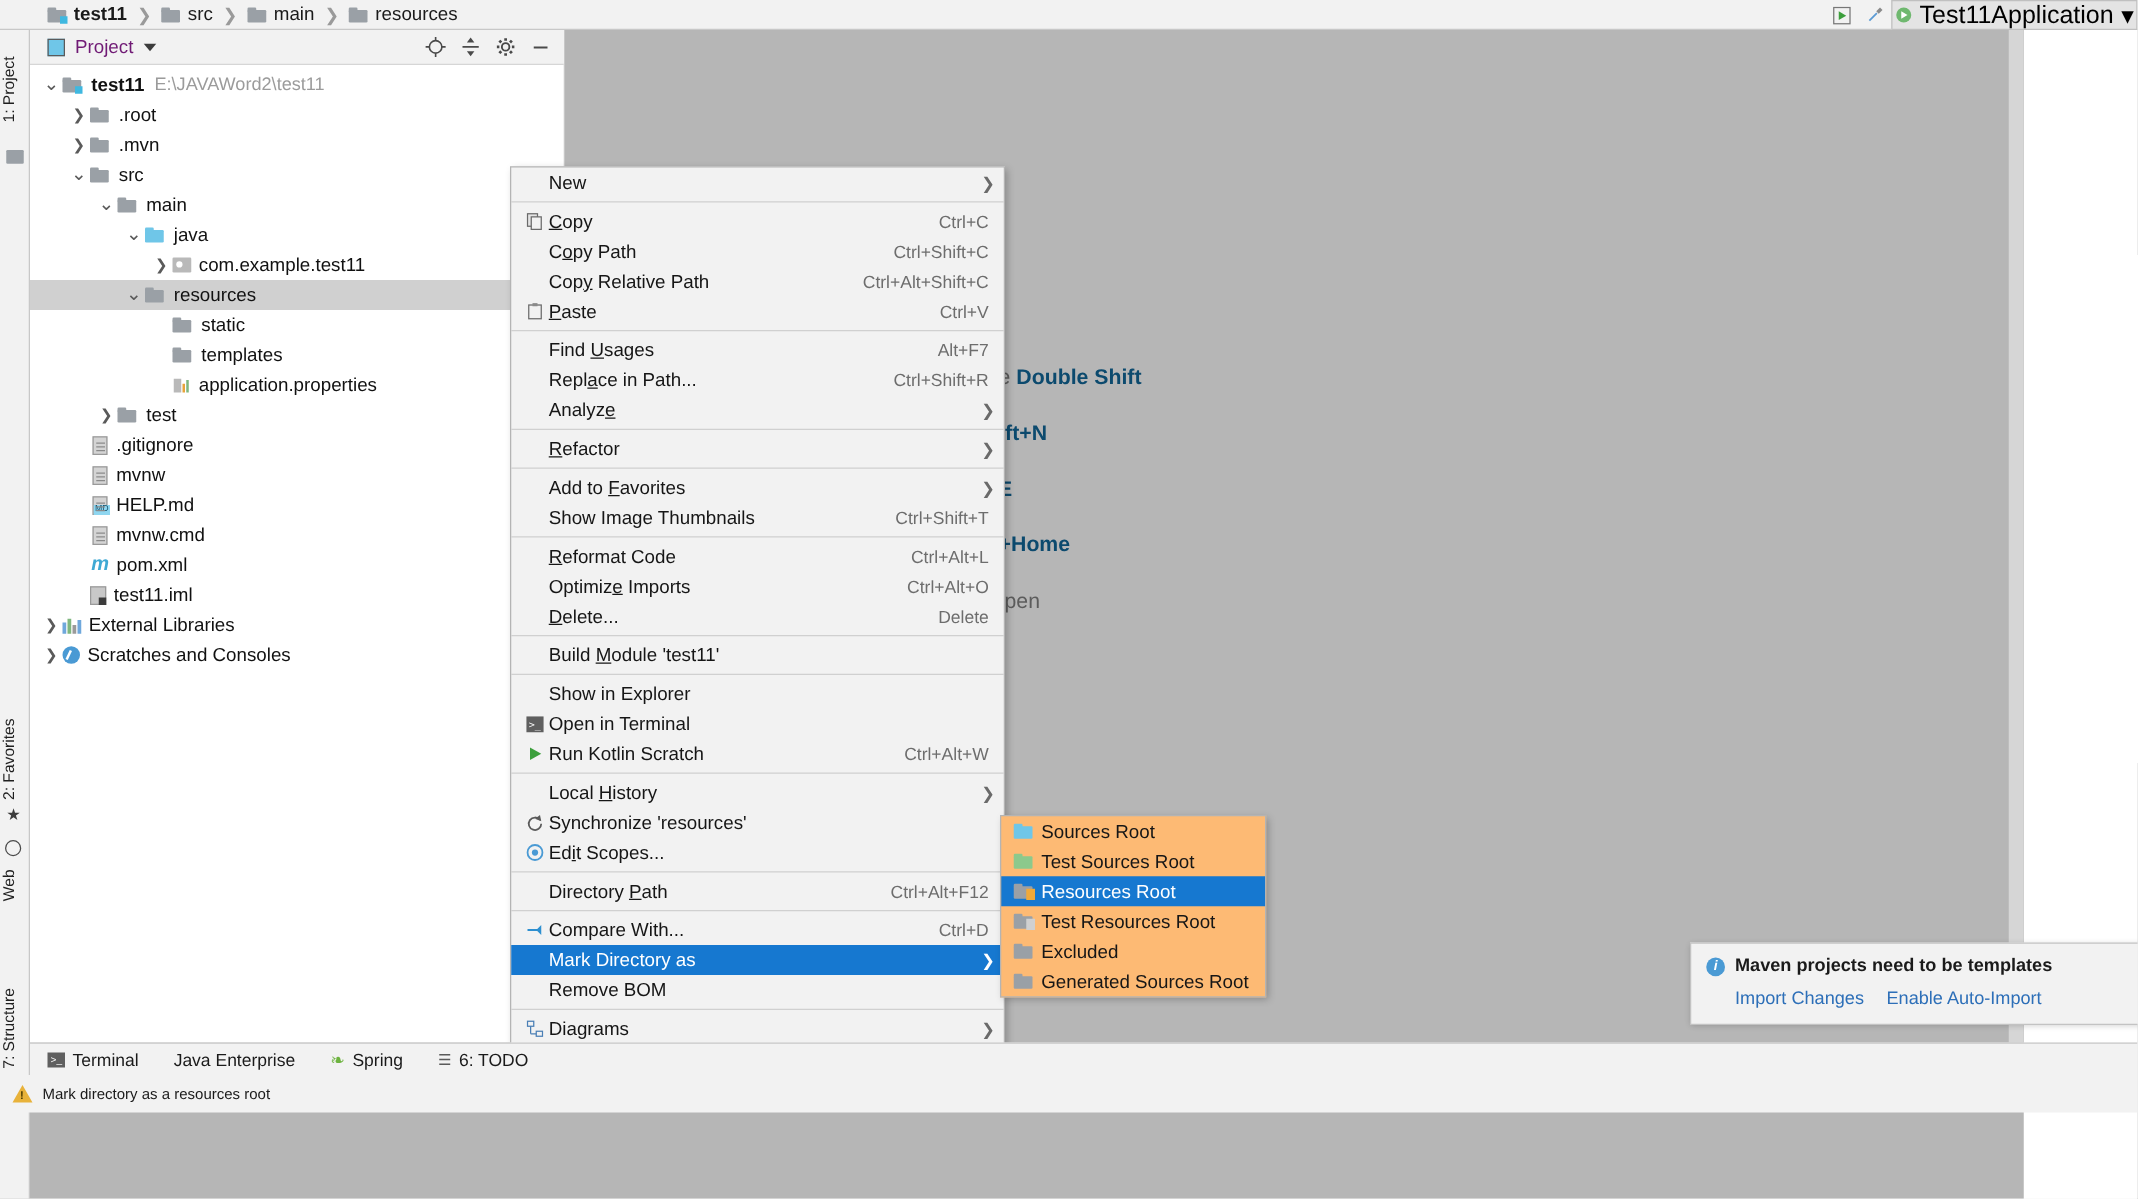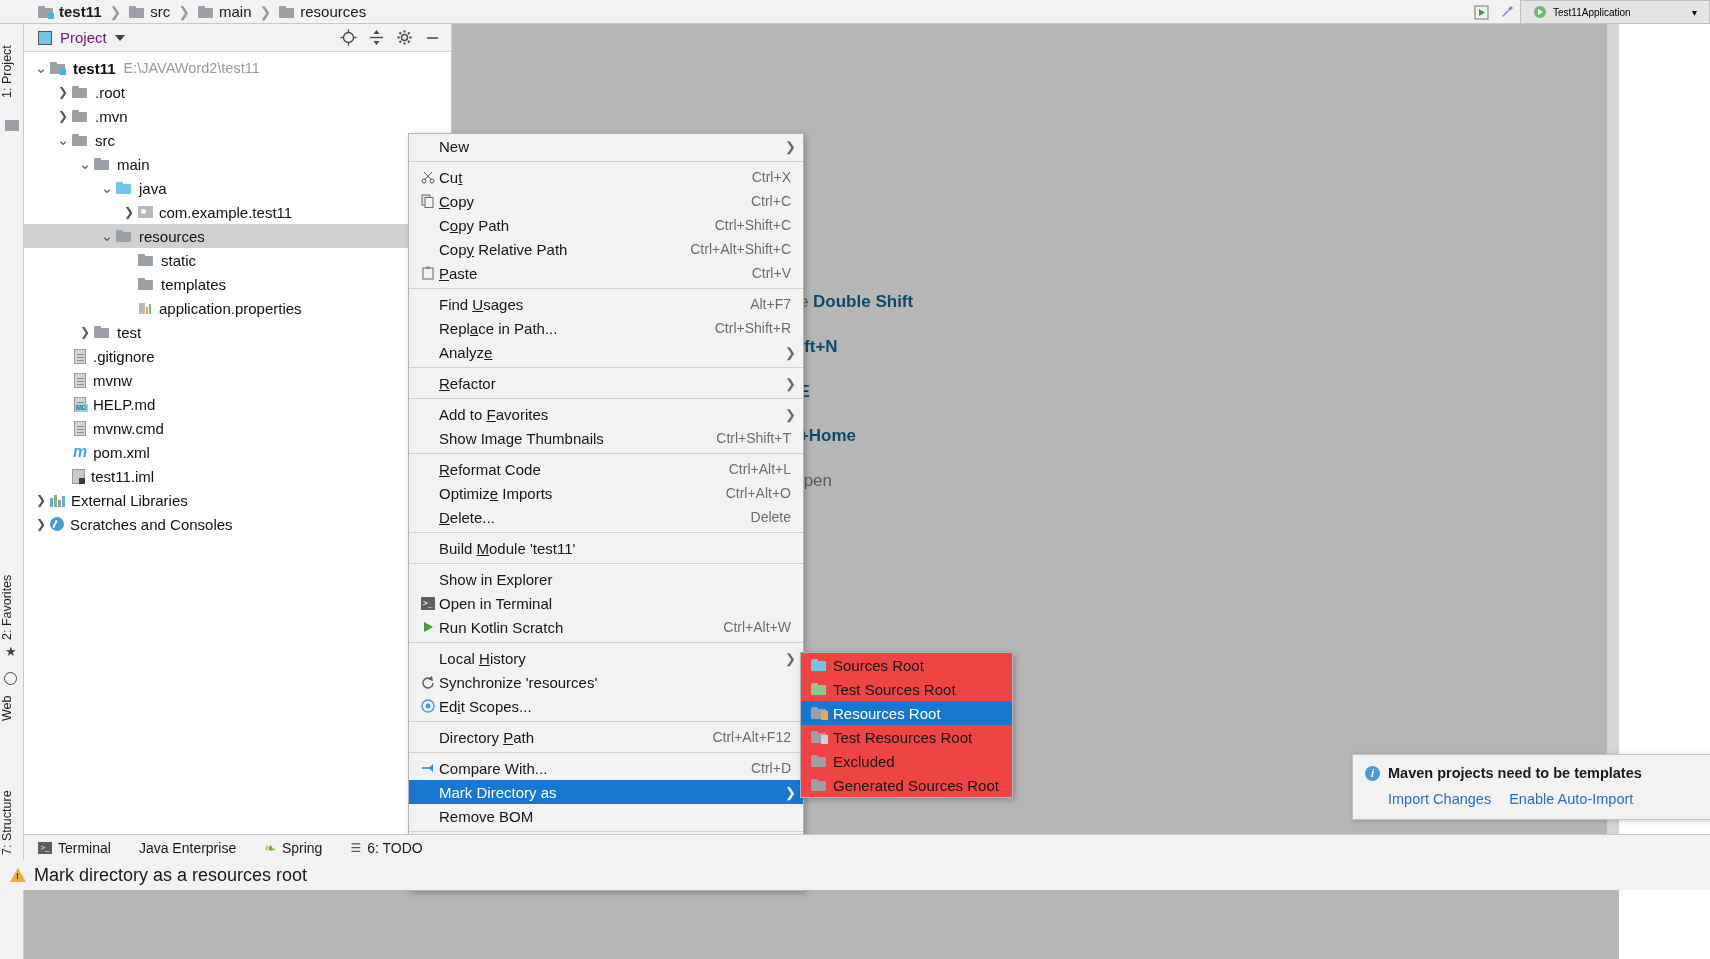--- a/index.html
+++ b/index.html
@@ -30,21 +30,21 @@
     content:""; position:absolute; left:0; top:0px; width:7px; height:3px;
     background:#9aa0a6; border-radius:1px 1px 0 0;
   }
   .folder-ico .badge { position:absolute; right:-1px; bottom:-1px; width:6px; height:6px; background:#3fb8e0; z-index:3;}
   .folder-ico.blue:before, .folder-ico.blue:after { background:#6fc6e8; }
 
   .topbar-right { position:absolute; right:0; top:0; height:24px; display:flex; align-items:center; }
   .tb-btn { width:26px; height:22px; display:flex; align-items:center; justify-content:center; }
   .runconf {
     height:24px; min-width:190px; background:#e4e4e4; border:1px solid #c0c0c0;
-    display:flex; align-items:center; padding:0 12px; gap:6px; font-size:10px;
+    display:flex; align-items:center; padding:0 2px; gap:6px; font-size:20px;
   }
 
   
   .leftstrip {
     position:absolute; left:0; top:24px; width:24px; height:935px;
     background:#f2f2f2; border-right:1px solid #c8c8c8;
   }
   .vtab {
     position:absolute; left:0; width:24px;
     writing-mode:vertical-rl; transform:rotate(180deg);
@@ -115,21 +115,21 @@
 
   
   .ic-scissors, .ic-copy, .ic-paste, .ic-terminal, .ic-run, .ic-sync, .ic-scope, .ic-compare, .ic-diagram, .ic-gist {
     display:inline-block; line-height:1;
   }
   .ic-terminal { width:14px;height:12px;background:#5f5f5f;color:#fff;font-size:8px;display:flex;align-items:center;justify-content:center;}
 
   
   .submenu {
     position:absolute; left:800px; top:652px; width:213px;
-    background:#ef4444; border:1px solid #b4b4b4;
+    background:#fdba74; border:1px solid #b4b4b4;
     box-shadow:2px 2px 6px rgba(0,0,0,0.25);
     font-size:15px; color:#161616;
   }
   .submenu .mi { padding-left:6px; }
   .sfold { width:15px; height:12px; position:relative; margin-right:7px; margin-left:4px;}
   .sfold:before{content:"";position:absolute;left:0;top:2px;width:15px;height:10px;border-radius:1px;}
   .sfold:after{content:"";position:absolute;left:0;top:0;width:7px;height:3px;border-radius:1px 1px 0 0;}
   .sfold.blue:before,.sfold.blue:after{background:#6fc6e8;}
   .sfold.green:before,.sfold.green:after{background:#8cc98c;}
   .sfold.gray:before,.sfold.gray:after{background:#9aa0a6;}
@@ -139,21 +139,21 @@
 
   
   .bottombar {
     position:absolute; left:24px; top:834px; width:1686px; height:26px;
     background:#f2f2f2; border-top:1px solid #c8c8c8;
     display:flex; align-items:center; font-size:14px; color:#1a1a1a;
   }
   .bb-item { display:flex; align-items:center; gap:6px; padding:0 14px; height:26px; }
   .statusbar {
     position:absolute; left:0; top:860px; width:1710px; height:30px;
-    background:#f2f2f2; display:flex; align-items:center; font-size:18px; color:#1a1a1a;
+    background:#f2f2f2; display:flex; align-items:center; font-size:12px; color:#1a1a1a;
     padding-left:10px; gap:8px;
   }
   .warn-ico { width:16px;height:15px;position:relative;display:inline-block;}
   .warn-ico:before{content:"";position:absolute;left:0;top:0;border-left:8px solid transparent;border-right:8px solid transparent;border-bottom:14px solid #e8b23a;}
   .warn-ico:after{content:"!";position:absolute;left:6px;top:3px;font-size:9px;color:#4a3a00;font-weight:bold;}
 
   
   .balloon {
     position:absolute; left:1352px; top:754px; width:370px; height:66px;
     background:#f2f2f2; border:1px solid #c3c3c3;
@@ -408,32 +408,20 @@
   <div class="cmenu" id="cmenu">
       <div class="mi">
         <span class="mico"></span>
         <span class="mlabel"><span>New</span></span>
         <span class="msub">❯</span>
       </div>
       <div class="msep"></div>
       <div class="mi">
         <span class="mico">
           <svg width="14" height="14" viewBox="0 0 14 14">
-            <circle cx="3" cy="11" r="2" fill="none" stroke="#5a5a5a"></circle>
-            <circle cx="11" cy="11" r="2" fill="none" stroke="#5a5a5a"></circle>
-            <line x1="4" y1="9.5" x2="11" y2="2" stroke="#5a5a5a"></line>
-            <line x1="10" y1="9.5" x2="3" y2="2" stroke="#5a5a5a"></line>
-          </svg>
-        </span>
-        <span class="mlabel"><span>Cu<span class="u">t</span></span></span>
-        <span class="mkey">Ctrl+X</span>
-      </div>
-      <div class="mi">
-        <span class="mico">
-          <svg width="14" height="14" viewBox="0 0 14 14">
             <rect x="1" y="1" width="8" height="10" fill="#e4e4e4" stroke="#6a6a6a"></rect>
             <rect x="4" y="3.5" width="8" height="10" fill="#f2f2f2" stroke="#6a6a6a"></rect>
           </svg>
         </span>
         <span class="mlabel"><span><span class="u">C</span>opy</span></span>
         <span class="mkey">Ctrl+C</span>
       </div>
       <div class="mi">
         <span class="mico"></span>
         <span class="mlabel"><span>C<span class="u">o</span>py Path</span></span>

